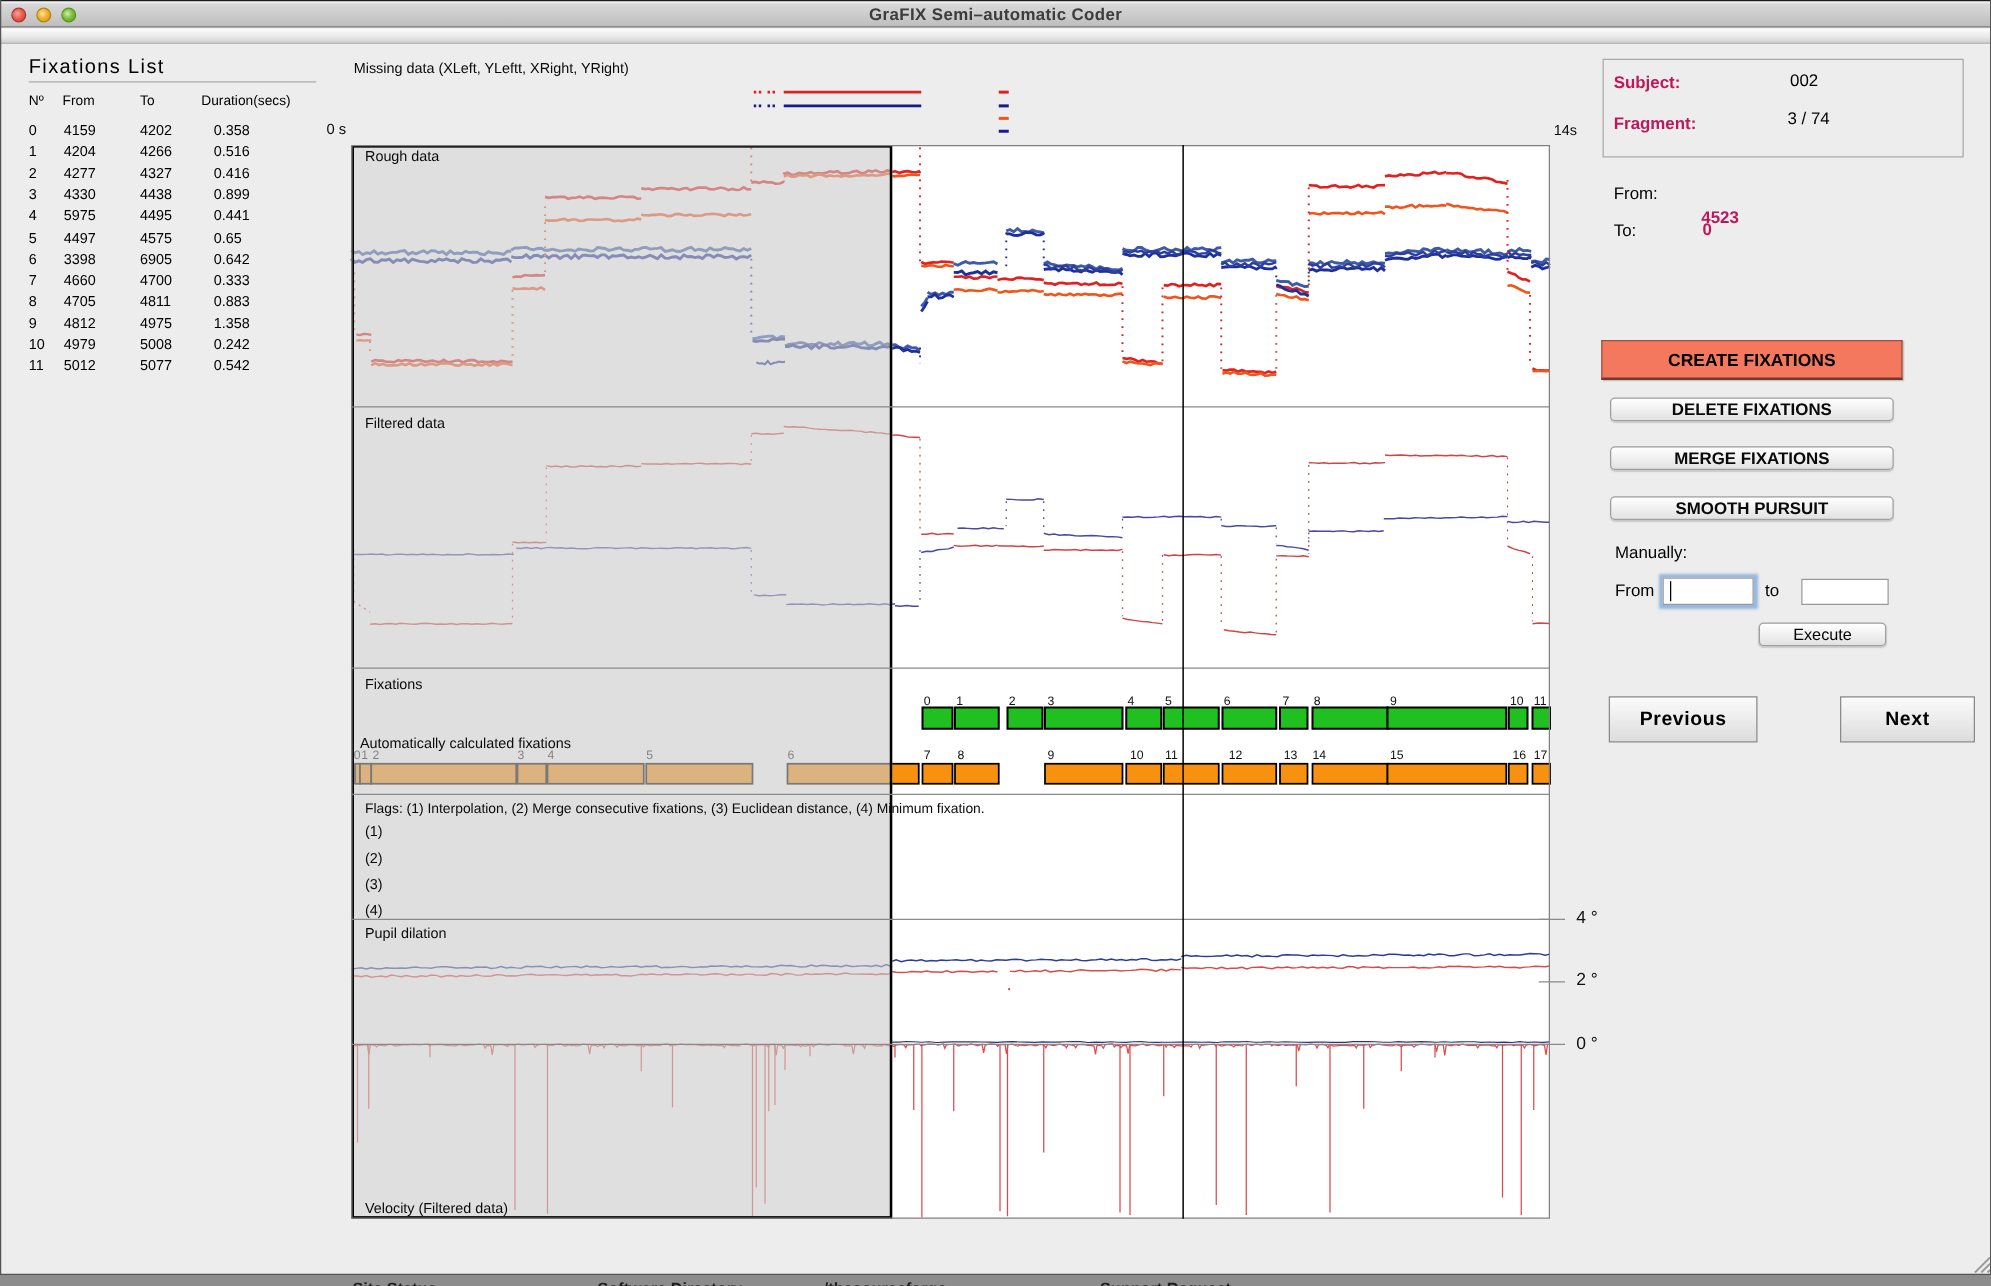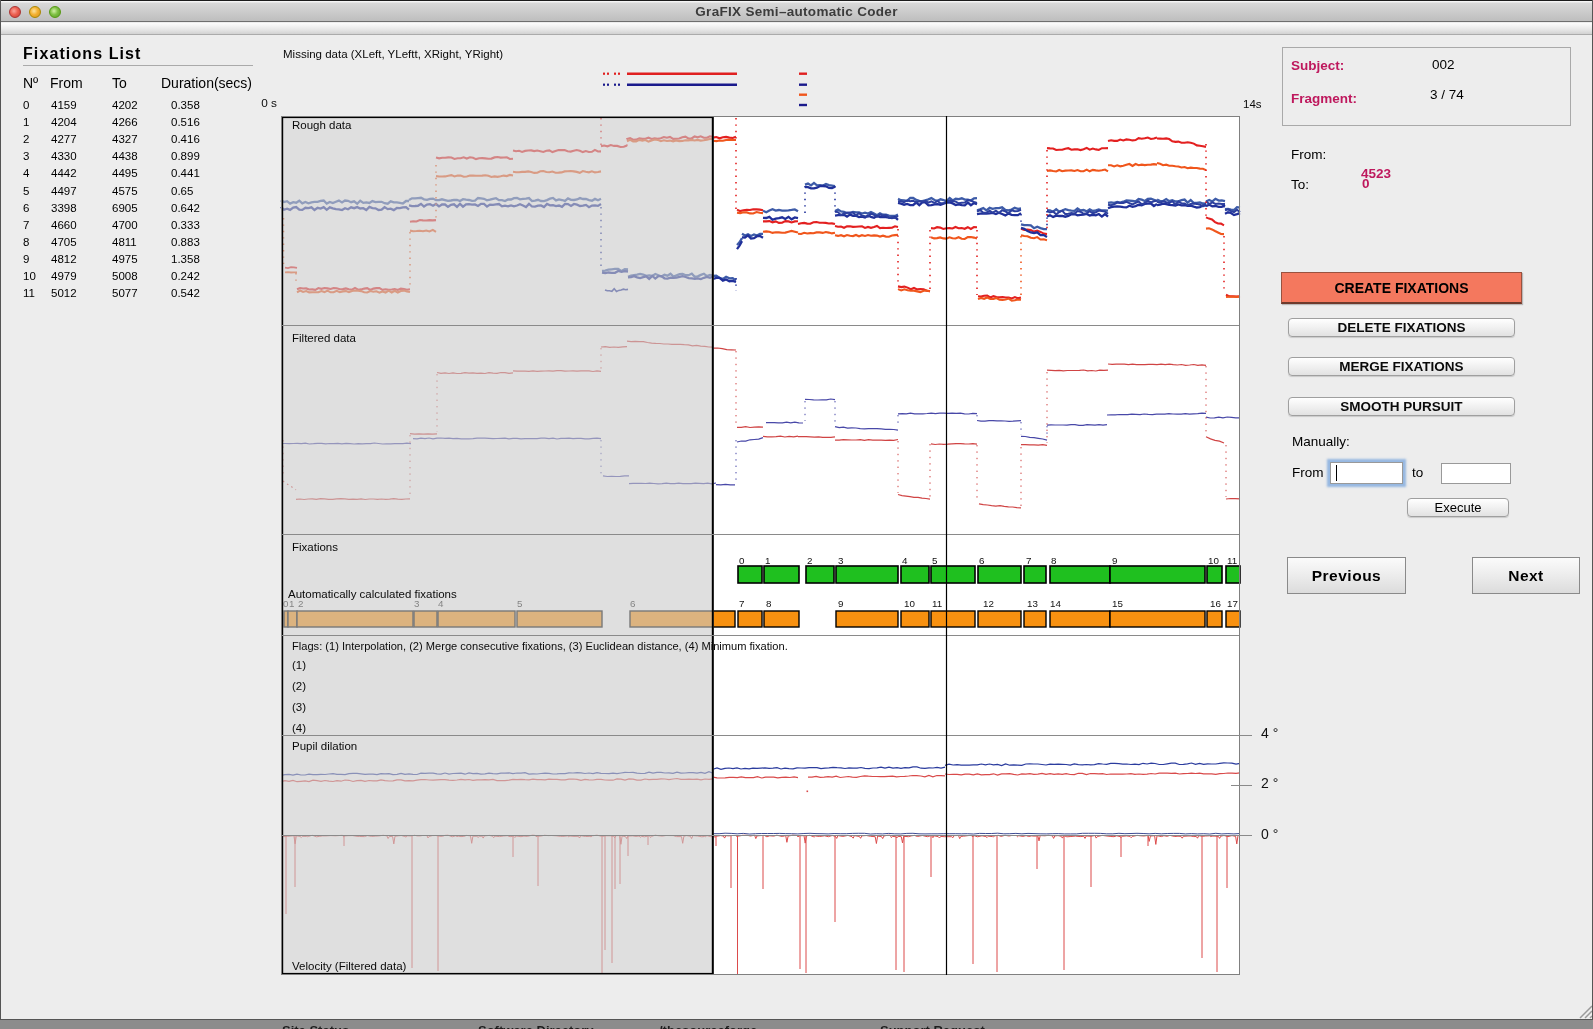--- a/index.html
+++ b/index.html
@@ -9,23 +9,23 @@
   border-top:1px solid #1c1c1c; border-bottom:1px solid #6f6f6f; }
 #titletext { left:0; top:4px; width:1593px; text-align:center; font-size:13.5px; font-weight:bold;
   color:#3c3c3c; letter-spacing:0.3px; }
 #toolbar { left:0; top:23px; width:1593px; height:12px;
   background:linear-gradient(#fdfdfd, #e9e9e9 55%, #d2d2d2); border-bottom:1px solid #ababab; }
 .tl { top:6px; width:12px; height:12px; border-radius:50%; }
 #winframe { left:0; top:0; width:1593px; height:1020px; border-left:1px solid #555;
   border-right:1px solid #555; border-bottom:1px solid #555; pointer-events:none; z-index:50;}
 #bottomstrip { left:0; top:1020px; width:1593px; height:9px; background:#8c8c8c; overflow:hidden; }
 .bs { position:absolute; top:2.5px; font-size:13px; font-weight:bold; color:#1d1d1d; }
-#fixlist-title { left:23px; top:45px; font-size:16px; font-weight:bold; color:#000; letter-spacing:1.1px; }
+#fixlist-title { left:23px; top:45px; font-size:16px; font-weight:normal; color:#000; letter-spacing:1.1px; }
 #fixlist-hr { left:23px; top:65px; width:230px; height:1px; background:#aaa; }
-.thead { top:75px; height:17px; font-size:14px; color:#000; }
+.thead { top:75px; height:17px; font-size:11px; color:#000; }
 .trow span, .thead span { position:absolute; white-space:nowrap; }
 .trow { position:absolute; height:17px; font-size:11.5px; color:#000; }
 
 #subjbox { left:1282px; top:47px; width:289px; height:79px; border:1px solid #a9a9a9; }
 .b13 { font-size:13.5px; font-weight:bold; color:#be185d; }
 .r13 { font-size:13.5px; color:#000; }
 .btnw { left:1288px; width:227px; height:19px; border:1px solid #9f9f9f; border-radius:4px;
   background:linear-gradient(#ffffff, #f2f2f2 45%, #e2e2e2); text-align:center;
   font-size:13.5px; font-weight:bold; color:#0a0a0a; line-height:18px;
   box-shadow:0 1px 1px rgba(0,0,0,0.15); }
@@ -387,21 +387,21 @@
     <span style="left:171px">0.416</span>
   </div>
 <div class="trow" style="top:150.2px">
     <span style="left:23px">3</span>
     <span style="left:51px">4330</span>
     <span style="left:112px">4438</span>
     <span style="left:171px">0.899</span>
   </div>
 <div class="trow" style="top:167.4px">
     <span style="left:23px">4</span>
-    <span style="left:51px">4442</span>
+    <span style="left:51px">5975</span>
     <span style="left:112px">4495</span>
     <span style="left:171px">0.441</span>
   </div>
 <div class="trow" style="top:184.6px">
     <span style="left:23px">5</span>
     <span style="left:51px">4497</span>
     <span style="left:112px">4575</span>
     <span style="left:171px">0.65</span>
   </div>
 <div class="trow" style="top:201.7px">

